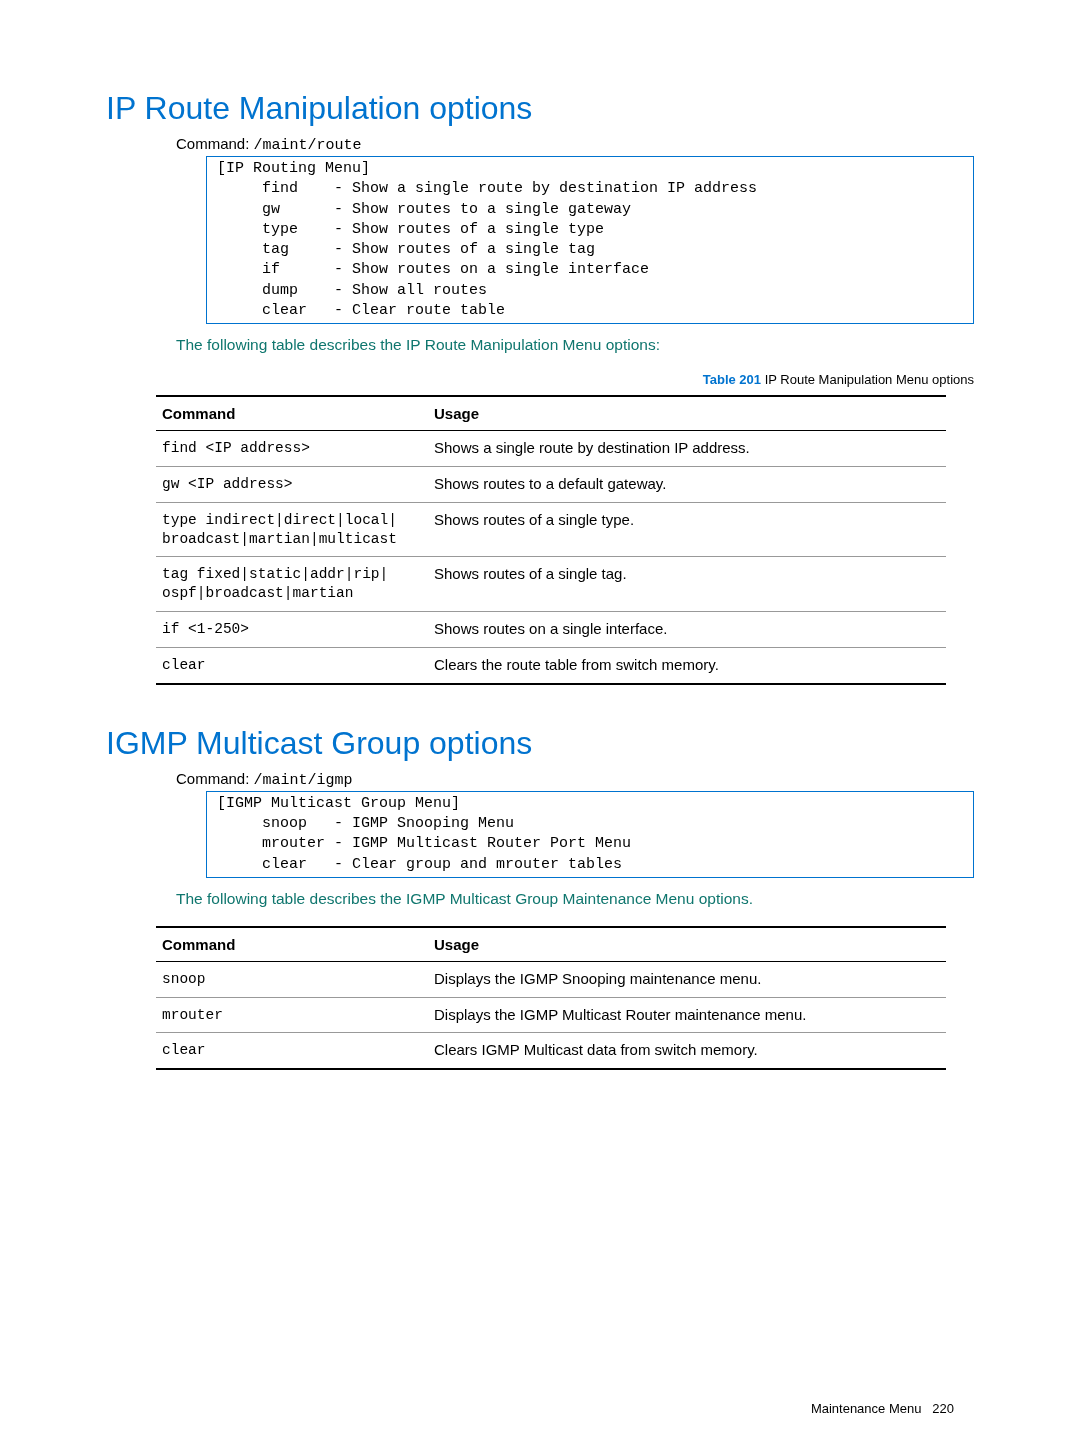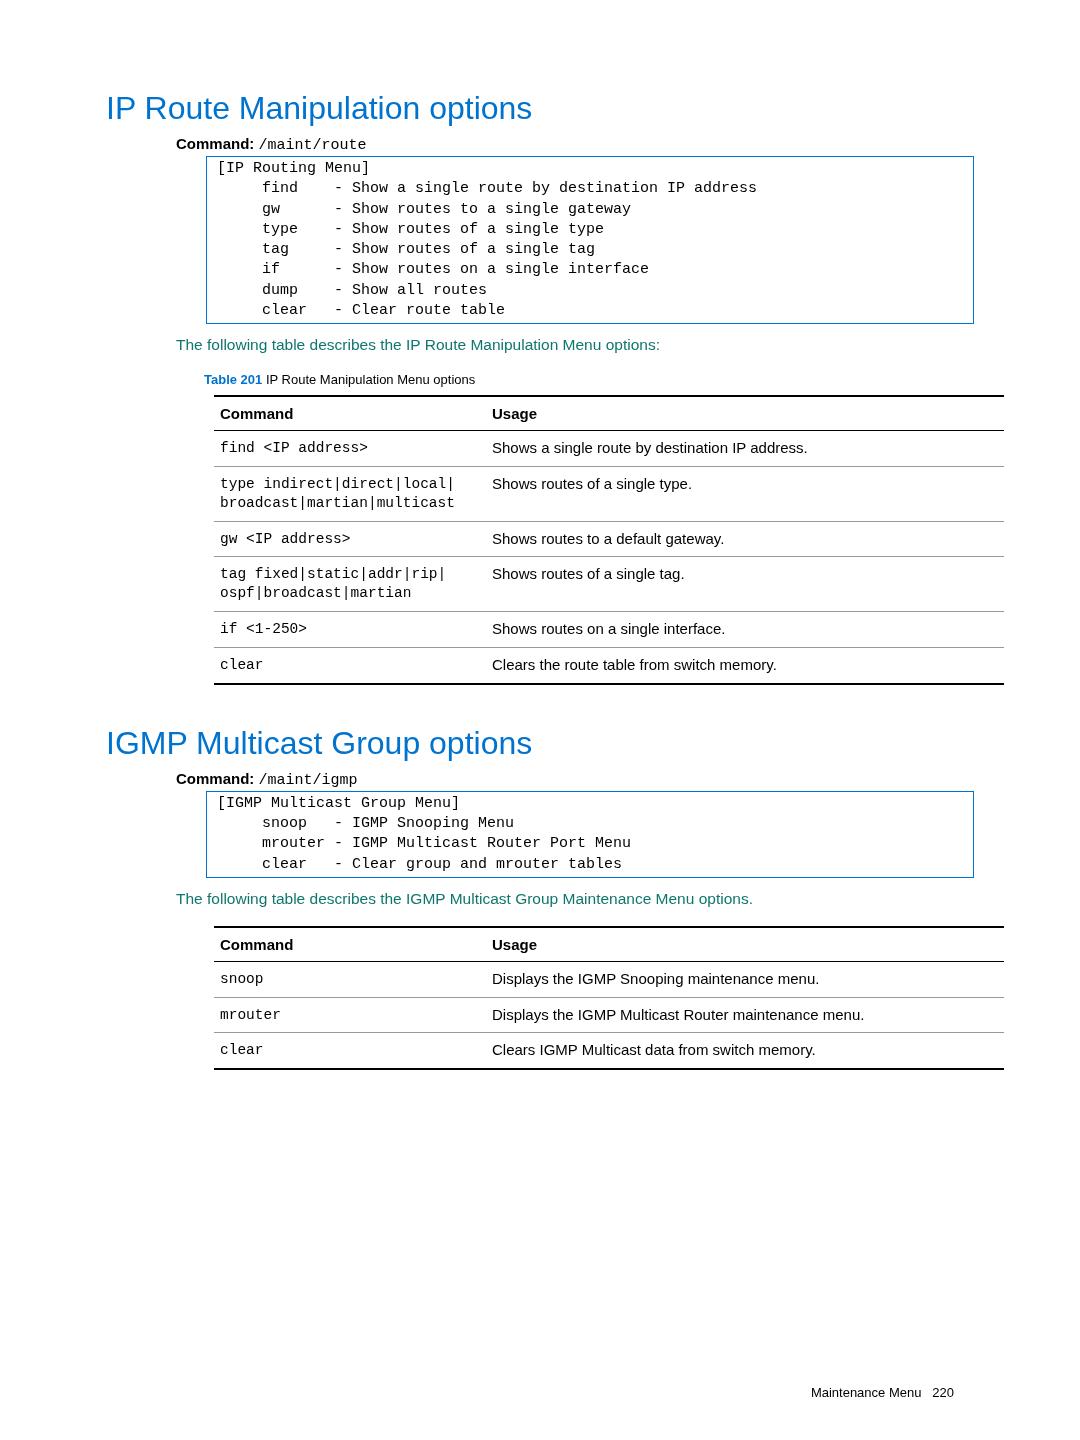--- a/index.html
+++ b/index.html
@@ -24,21 +24,21 @@
     color: #0073cf;
     margin: 0 0 8px 0;
   }
   .command-line {
     margin-left: 70px;
     font-size: 15px;
     color: #000;
     margin-bottom: 2px;
   }
   .command-line .label {
-    font-weight: 700;
+    font-weight: 400;
   }
   .command-line .mono {
     font-family: "Courier New", Courier, monospace;
     font-size: 15px;
   }
   .menu-box {
     margin-left: 100px;
     border: 1px solid #0073cf;
     padding: 2px 10px 2px 10px;
     font-family: "Courier New", Courier, monospace;
@@ -50,27 +50,28 @@
   .desc {
     margin: 12px 0 18px 70px;
     font-size: 15.5px;
     color: #0f766e;
   }
   .table-caption {
     margin-left: 98px;
     font-size: 13px;
     color: #000;
     margin-bottom: 8px;
+    text-align: right;
   }
   .table-caption .tnum {
     font-weight: 700;
     color: #0073cf;
   }
   table.opts {
-    margin-left: 108px;
+    margin-left: 50px;
     margin-right: 60px;
     width: 790px;
     border-collapse: collapse;
     border-top: 2.5px solid #000;
     border-bottom: 2.5px solid #000;
   }
   table.opts th {
     text-align: left;
     font-weight: 700;
     font-size: 15px;
@@ -93,21 +94,21 @@
     line-height: 1.3;
   }
   table.opts th.cmd-head {
     width: 260px;
   }
   .section-gap {
     height: 40px;
   }
   .footer {
     position: absolute;
-    bottom: 40px;
+    bottom: 24px;
     right: 110px;
     font-size: 13px;
     color: #000;
   }
 </style>
 </head>
 <body>
 
 <div class="page">
 
@@ -139,27 +140,27 @@
         <th class="cmd-head">Command</th>
         <th>Usage</th>
       </tr>
     </thead>
     <tbody>
       <tr>
         <td class="cmd">find &lt;IP address&gt;</td>
         <td>Shows a single route by destination IP address.</td>
       </tr>
       <tr>
+        <td class="cmd">gw &lt;IP address&gt;</td>
+        <td>Shows routes to a default gateway.</td>
+      </tr>
+      <tr>
         <td class="cmd" style="white-space:pre;">type indirect|direct|local|
 broadcast|martian|multicast</td>
         <td>Shows routes of a single type.</td>
-      </tr>
-      <tr>
-        <td class="cmd">gw &lt;IP address&gt;</td>
-        <td>Shows routes to a default gateway.</td>
       </tr>
       <tr>
         <td class="cmd" style="white-space:pre;">tag fixed|static|addr|rip|
 ospf|broadcast|martian</td>
         <td>Shows routes of a single tag.</td>
       </tr>
       <tr>
         <td class="cmd">if &lt;1-250&gt;</td>
         <td>Shows routes on a single interface.</td>
       </tr>

